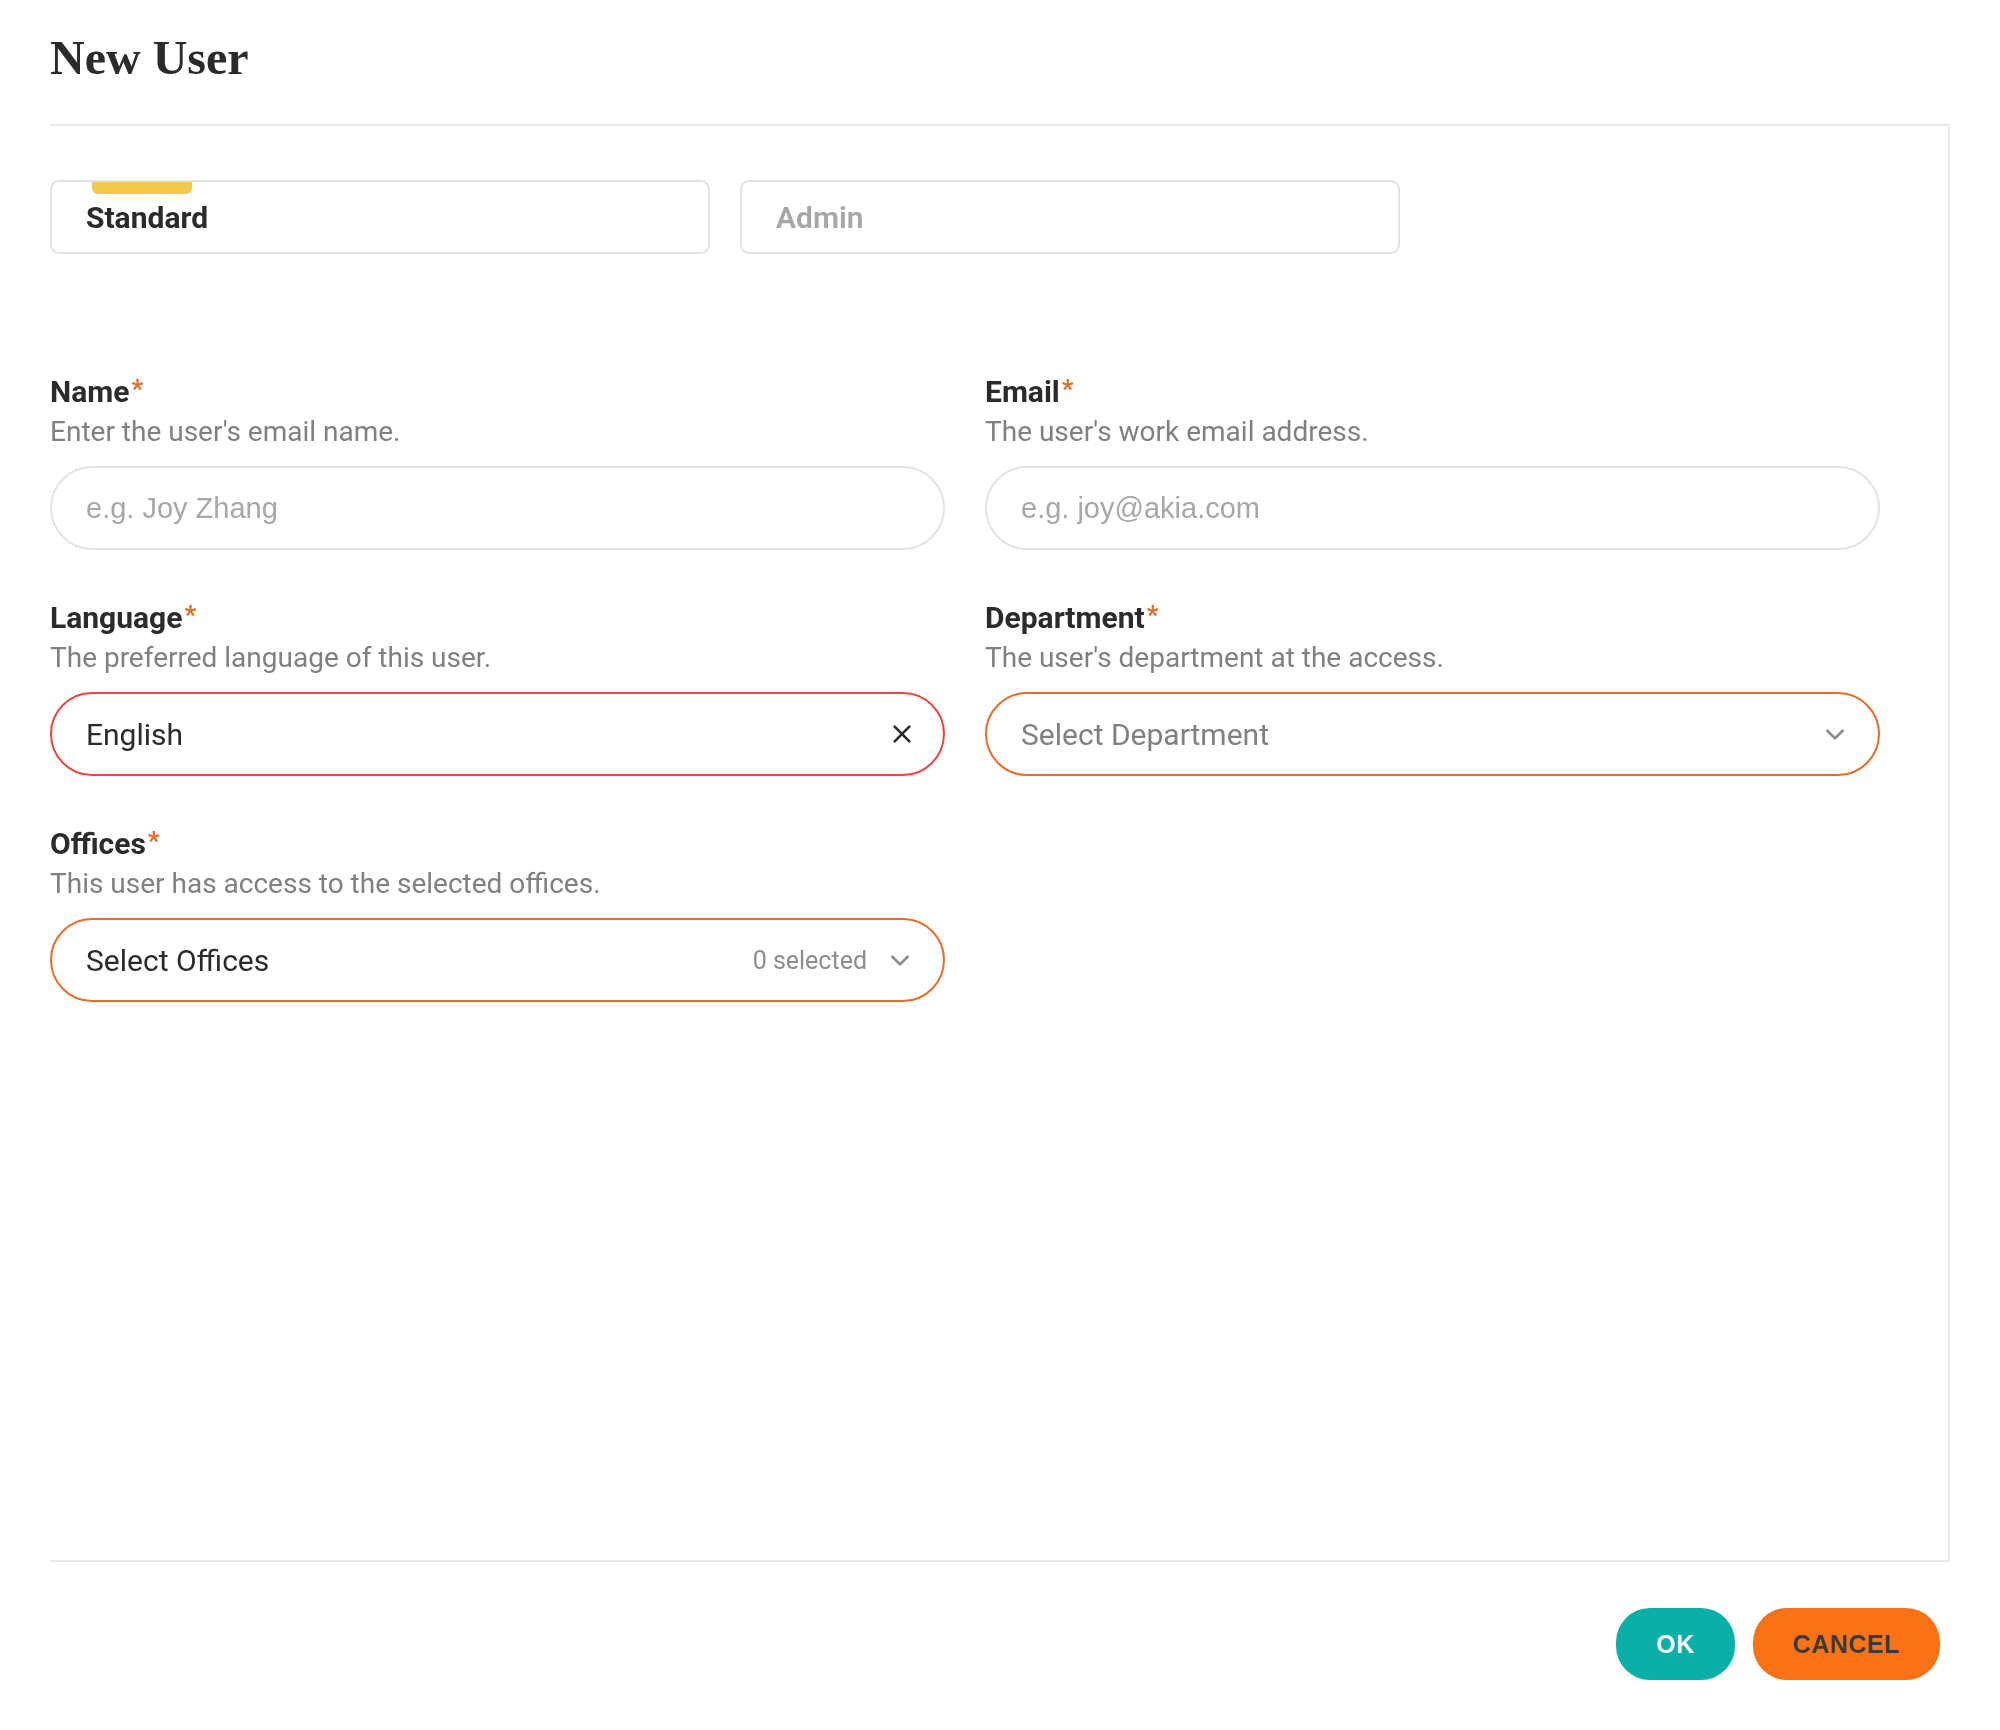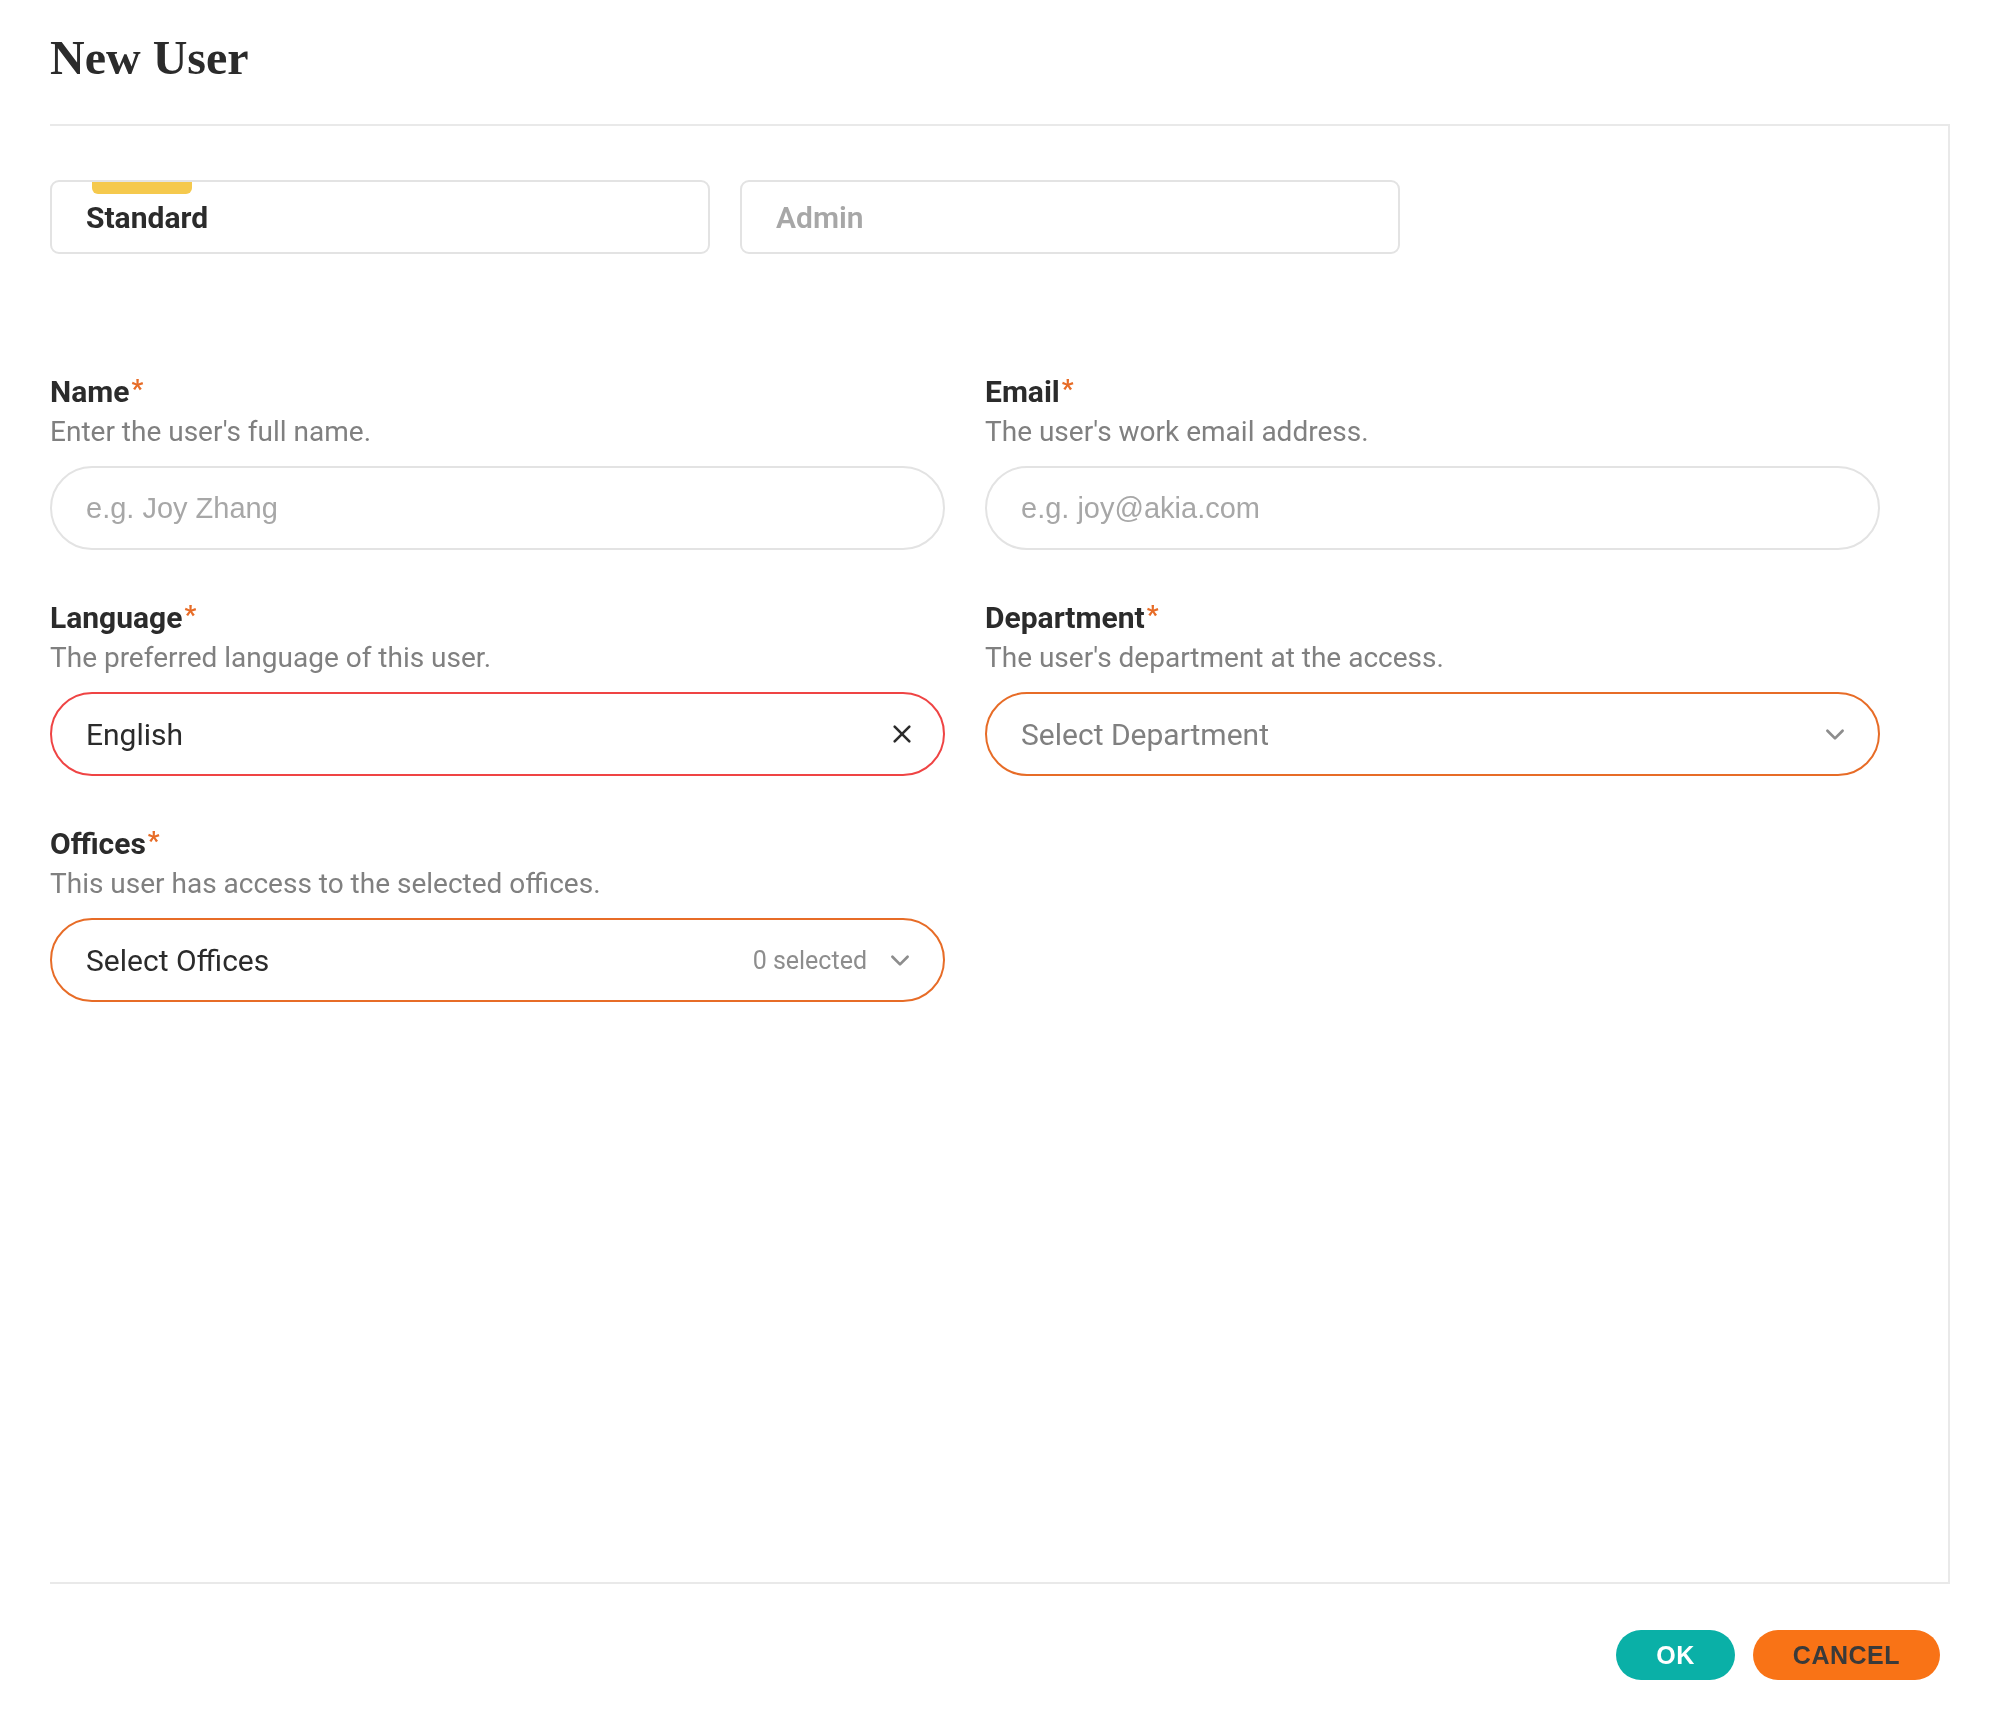--- a/index.html
+++ b/index.html
@@ -191,21 +191,21 @@
     }
 
     .footer {
       display: flex;
       justify-content: flex-end;
       gap: 18px;
       padding: 46px 10px 10px 0;
     }
 
     .btn {
-      height: 50px;
+      height: 72px;
       border: none;
       border-radius: 34px;
       font-size: 25px;
       font-weight: 700;
       padding: 0 40px;
       cursor: pointer;
       letter-spacing: 0.5px;
     }
 
     .btn-ok {
@@ -239,21 +239,21 @@
     </div>
 
     <div class="form-grid">
 
       <div class="form-row">
 
         <div class="form-field">
           <div>
             <span class="field-label">Name</span><span class="required-star">*</span>
           </div>
-          <div class="field-help">Enter the user's full name.</div>
+          <div class="field-help">Enter the user's email name.</div>
           <input class="text-input" type="text" placeholder="e.g. Joy Zhang" style="">
         </div>
 
         <div class="form-field">
           <div>
             <span class="field-label">Email</span><span class="required-star">*</span>
           </div>
           <div class="field-help">The user's work email address.</div>
           <input class="text-input" type="text" placeholder="e.g. joy@akia.com" style="">
         </div>

